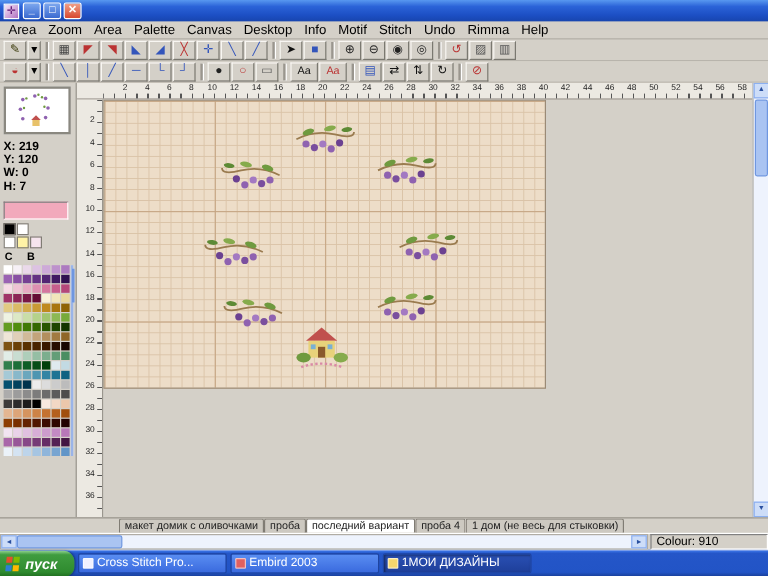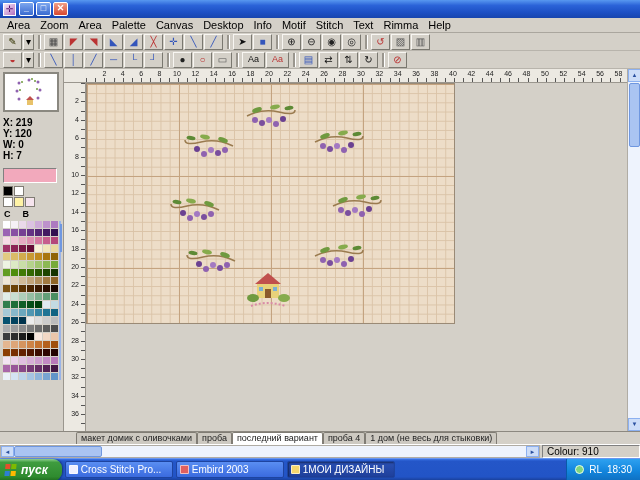--- a/index.html
+++ b/index.html
@@ -77,21 +77,21 @@
 
   .vscroll { position:absolute; right:0; top:0; bottom:0; width:13px; background:#eef3fd;
              border-left:1px solid #b0aca4; display:flex; flex-direction:column; z-index:4; }
   .sb-btn { width:13px; height:13px; background:#cdddf8; border:1px solid #8cb0f0; color:#2a50a0;
             font-size:6px; line-height:11px; text-align:center; flex:0 0 auto; }
   .vthumb { width:11px; height:64px; margin:1px auto 0; background:#aac4f2; border:1px solid #6f97e0;
             border-radius:2px; }
   .vspacer { flex:1; }
 
   
-  .tabsrow { height:13px; background:#d4d0c8; display:flex; align-items:flex-end; padding-left:76px;
+  .tabsrow { height:13px; background:#d4d0c8; display:flex; align-items:flex-end; padding-left:99px;
              overflow:hidden; border-top:1px solid #8c8880; }
   .tab { font-size:9px; line-height:11px; padding:0 4px; background:#cdc9c1; border:1px solid #807c74;
          border-bottom:none; border-radius:2px 2px 0 0; white-space:nowrap; color:#222; }
   .tab.active { background:#ffffff; }
 
   .statusrow { height:14px; display:flex; background:#d4d0c8; border-top:1px solid #fff; }
   .hscroll { width:540px; height:13px; display:flex; background:#eef3fd; border:1px solid #b0aca4; }
   .hscroll .sb-btn { height:11px; line-height:10px; }
   .hthumb { width:88px; height:11px; background:#aac4f2; border:1px solid #6f97e0; border-radius:2px; }
   .status-colour { flex:1; margin-left:2px; border:1px solid; border-color:#808080 #fff #fff #808080;
@@ -100,21 +100,21 @@
   .taskbar { height:22px; background:linear-gradient(180deg,#3a75e8 0%,#2456c8 10%,#2254c6 85%,#1a419e 100%);
              display:flex; align-items:center; border-top:1px solid #6a96f0;text-align:right; }
   .startbtn { height:22px; padding:0 14px 0 5px; border-radius:0 9px 9px 0; color:#fff; font-weight:bold;
               font-style:italic; font-size:12px; display:flex; align-items:center; gap:4px;
               background:linear-gradient(180deg,#8ed08e 0%,#3f9c3f 15%,#2f8b2f 80%,#1e6b1e 100%);
               box-shadow:1px 0 2px rgba(0,0,0,.4); }
   .winflag { width:12px; height:12px; display:grid; grid-template-columns:5px 5px; gap:1px; transform:skewX(-6deg); }
   .winflag i { display:block; width:5px; height:5px; }
   .wf1{background:#e34f2c;} .wf2{background:#7fba00;} .wf3{background:#2d7fd4;} .wf4{background:#ffb900;}
   .tasks { display:flex; align-items:center; height:100%; }
-  .task { width:108px; height:17px; margin-left:3px; background:linear-gradient(180deg,#5a8ef2,#3a6ade);
+  .task { width:124px; height:17px; margin-left:3px; background:linear-gradient(180deg,#5a8ef2,#3a6ade);
           border:1px solid #1e44a0; border-radius:2px; color:#fff; font-size:10px; display:flex;
           align-items:center; gap:3px; padding:0 3px; overflow:hidden; white-space:nowrap; }
   .task.active { background:linear-gradient(180deg,#2a50b4,#1e3f9a); box-shadow:inset 1px 1px 2px rgba(0,0,0,.45); }
   .task-ico { width:9px; height:9px; border-radius:1px; flex:0 0 auto; border:1px solid rgba(255,255,255,.6); }
   .tray { margin-left:auto; height:22px; display:flex; align-items:center; gap:5px; padding:0 8px;
           color:#fff; font-size:10px; border-left:1px solid #0a5aa8;
           background:linear-gradient(180deg,#2ea1f0 0%,#1285dd 55%,#0f6fc0 100%); }
   .tray-ico { width:9px; height:9px; border-radius:50%; background:#7fd47f; border:1px solid #e8ffe8; }
 </style>
 </head>
@@ -132,21 +132,21 @@
 <div class="menubar">
     <span class="menu-item">Area</span>
     <span class="menu-item">Zoom</span>
     <span class="menu-item">Area</span>
     <span class="menu-item">Palette</span>
     <span class="menu-item">Canvas</span>
     <span class="menu-item">Desktop</span>
     <span class="menu-item">Info</span>
     <span class="menu-item">Motif</span>
     <span class="menu-item">Stitch</span>
-    <span class="menu-item">Text</span>
+    <span class="menu-item">Undo</span>
     <span class="menu-item">Rimma</span>
     <span class="menu-item">Help</span>
   </div>
 <div class="toolbar">
     <button class="tb-btn" style="color: rgb(51, 51, 0);">✎</button>
     <button class="tb-btn narrow">▾</button>
     <span class="tb-sep"></span>
     <button class="tb-btn" style="color: rgb(68, 68, 68);">▦</button>
     <button class="tb-btn" style="color: rgb(187, 51, 51);">◤</button>
     <button class="tb-btn" style="color: rgb(187, 51, 51);">◥</button>
@@ -596,18 +596,13 @@
       </div>
       <div class="task">
         <span class="task-ico" style="background: rgb(224, 96, 96);"></span>
         <span>Embird 2003</span>
       </div>
       <div class="task active">
         <span class="task-ico" style="background: rgb(245, 215, 110);"></span>
         <span>1МОИ ДИЗАЙНЫ</span>
       </div>
     </div>
-  <div class="tray">
-    <span class="tray-ico"></span>
-    <span>RL</span>
-    <span>18:30</span>
-  </div>
 </div>
 
 </body></html>

